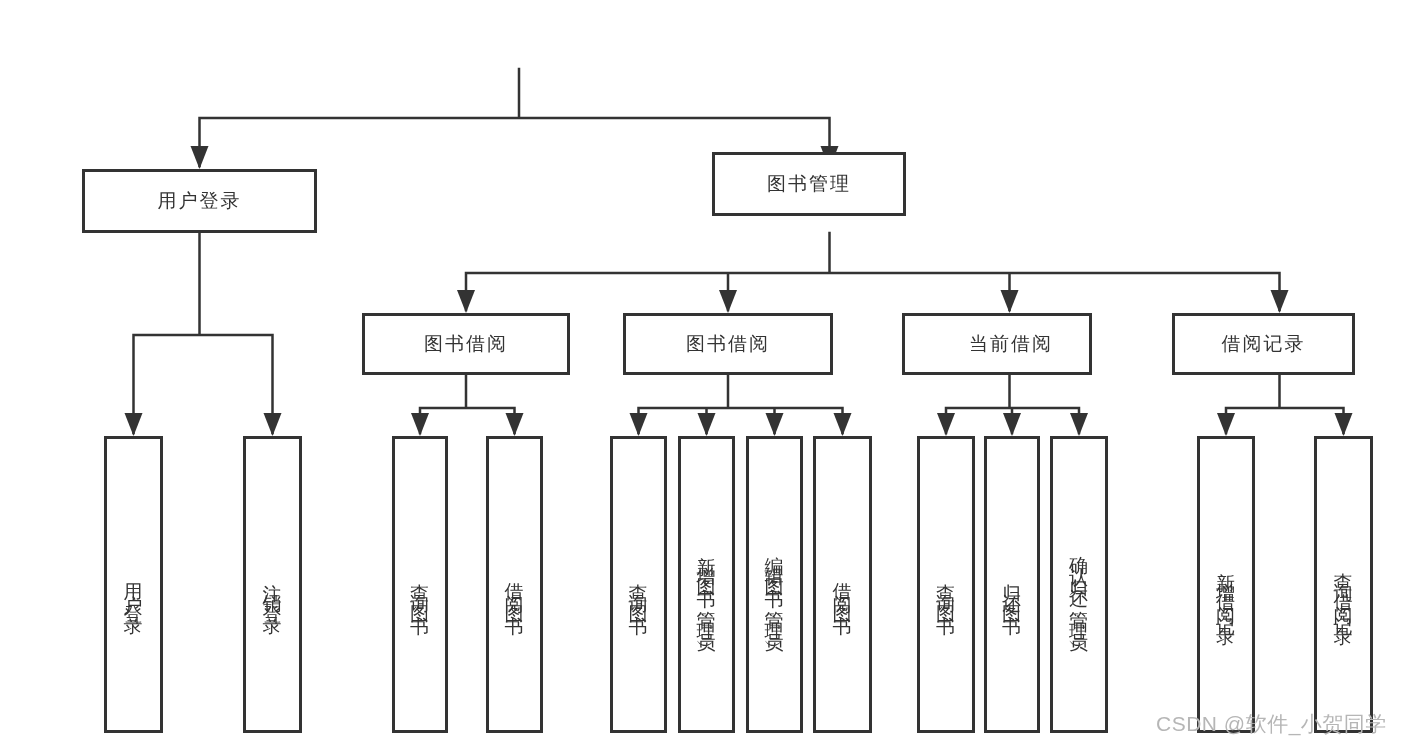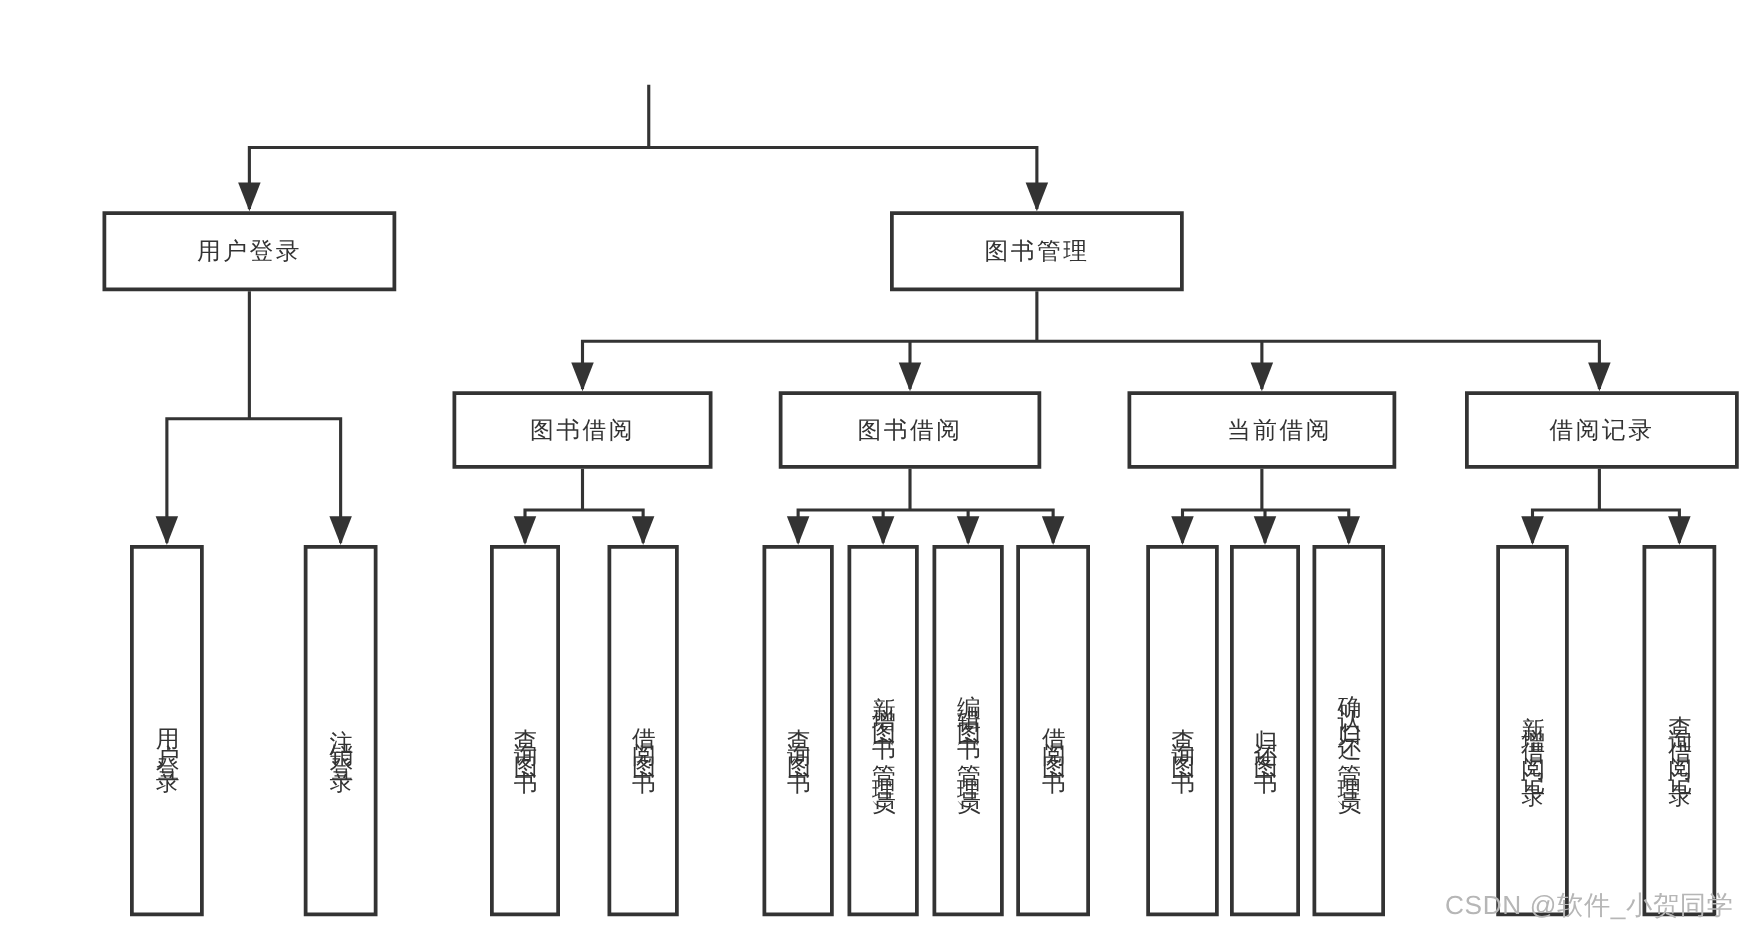--- a/index.html
+++ b/index.html
@@ -87,34 +87,34 @@
       <polygon points="1070,413 1088,413 1079,436"></polygon>
       <polygon points="1217,413 1235,413 1226,436"></polygon>
       <polygon points="1334.5,413 1352.5,413 1343.5,436"></polygon>
     </g>
   </svg>
 
 
   <div class="node" style="left:82px;top:169px;width:235px;height:64px;">
     <span class="hlabel">用户登录</span>
   </div>
-  <div class="node" style="left:712px;top:169px;width:235px;height:64px;">
+  <div class="node" style="left:712px;top:152px;width:194px;height:64px;">
     <span class="hlabel">图书管理</span>
   </div>
 
   <div class="node" style="left:362px;top:313px;width:208px;height:62px;">
     <span class="hlabel">图书借阅</span>
   </div>
   <div class="node" style="left:623px;top:313px;width:210px;height:62px;">
     <span class="hlabel">图书借阅</span>
   </div>
-  <div class="node" style="left:902px;top:313px;width:215px;height:62px;padding-left:28px;">
+  <div class="node" style="left:902px;top:313px;width:190px;height:62px;padding-left:28px;">
     <span class="hlabel">当前借阅</span>
   </div>
-  <div class="node" style="left:1172px;top:313px;width:219px;height:62px;">
+  <div class="node" style="left:1172px;top:313px;width:183px;height:62px;">
     <span class="hlabel">借阅记录</span>
   </div>
 
   <div class="node leaf" style="left:104px;width:59px;">
     <span class="vlabel">用户登录</span>
   </div>
   <div class="node leaf" style="left:243px;width:59px;">
     <span class="vlabel">注销登录</span>
   </div>
   <div class="node leaf" style="left:392px;width:56px;">

